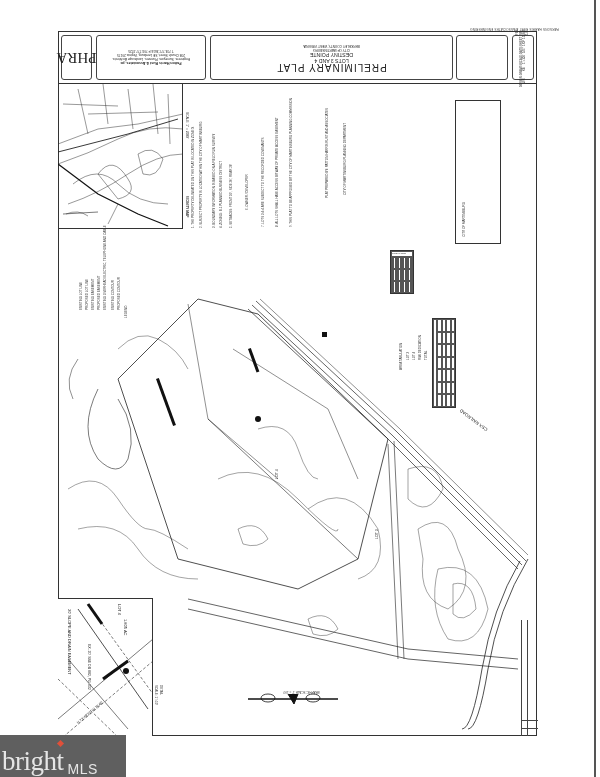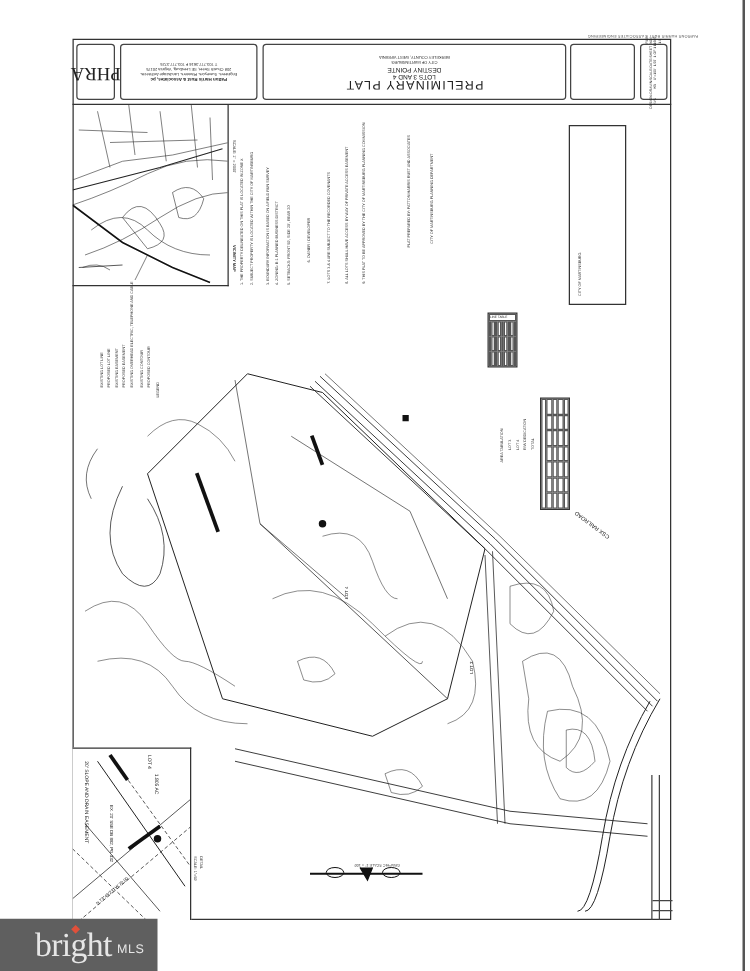--- a/index.html
+++ b/index.html
@@ -21,24 +21,24 @@
   .meta { left: 454px; width: 22px; font-size: 2.8px; line-height: 3.4px; writing-mode: vertical-rl; }
   .vicinity { position: absolute; left: 58px; top: 84px; width: 125px; height: 145px; border-right: 1px solid #333; border-bottom: 1px solid #333; box-sizing: border-box; overflow: hidden; }
   .rot-text { position: absolute; transform-origin: left top; transform: rotate(90deg); white-space: nowrap; color: #333; font-size: 3.2px; line-height: 4.2px; }
   .notes-col { position: absolute; font-size: 3px; line-height: 3.8px; color: #333; writing-mode: vertical-rl; transform: rotate(180deg); white-space: nowrap; }
   .planning-box { position: absolute; left: 455px; top: 100px; width: 46px; height: 144px; border: 1px solid #333; box-sizing: border-box; }
   .planning-box span { position: absolute; left: 6px; bottom: 6px; font-size: 3px; writing-mode: vertical-rl; transform: rotate(180deg); color:#333; }
   .table { position: absolute; border: 1px solid #333; box-sizing: border-box; display: grid; background: #fff; }
   .table div { border: .5px solid #555; font-size: 2.5px; color: #333; overflow: hidden; }
   .plan { position: absolute; left: 58px; top: 229px; width: 479px; height: 507px; }
   .detail { position: absolute; left: 58px; top: 598px; width: 95px; height: 138px; border-top: 1px solid #333; border-right: 1px solid #333; box-sizing: border-box; background: #fff; overflow: hidden; }
-  .watermark { position: absolute; left: 0; top: 735px; width: 126px; height: 42px; background: #5f5f5f; display: flex; align-items: center; padding-left: 28px; box-sizing: border-box; }
+  .watermark { position: absolute; left: 0; top: 735px; width: 126px; height: 42px; background: #5f5f5f; display: flex; align-items: flex-end; padding-left: 2px; box-sizing: border-box; }
   .wm-bright { font-family: "Liberation Serif", serif; font-size: 27px; color: #e6e6e6; letter-spacing: -0.5px; position: relative; }
   .wm-dot { position: absolute; left: 58px; top: 6px; width: 5px; height: 5px; background: #e0503a; transform: rotate(45deg); }
-  .wm-mls { font-size: 10px; color: #e6e6e6; margin-left: 4px; margin-top: 6px; letter-spacing: .5px; }
+  .wm-mls { font-size: 14px; color: #e6e6e6; margin-left: 4px; margin-top: 6px; letter-spacing: .5px; }
   .revtable { position: absolute; left: 521px; top: 620px; width: 16px; height: 116px; border-left: 1px solid #444; box-sizing: border-box; }
   .revtable .c { position:absolute; left:5px; top:0; width:1px; height:116px; background:#444; }
   .revtable .r { position:absolute; left:0; width:16px; height:1px; background:#444; }
 </style>
 </head>
 <body>
 
 <div class="right-edge"></div>
 
 <div class="topnote">PARSONS HARRIS RUST &amp; ASSOCIATES ENGINEERING</div>

